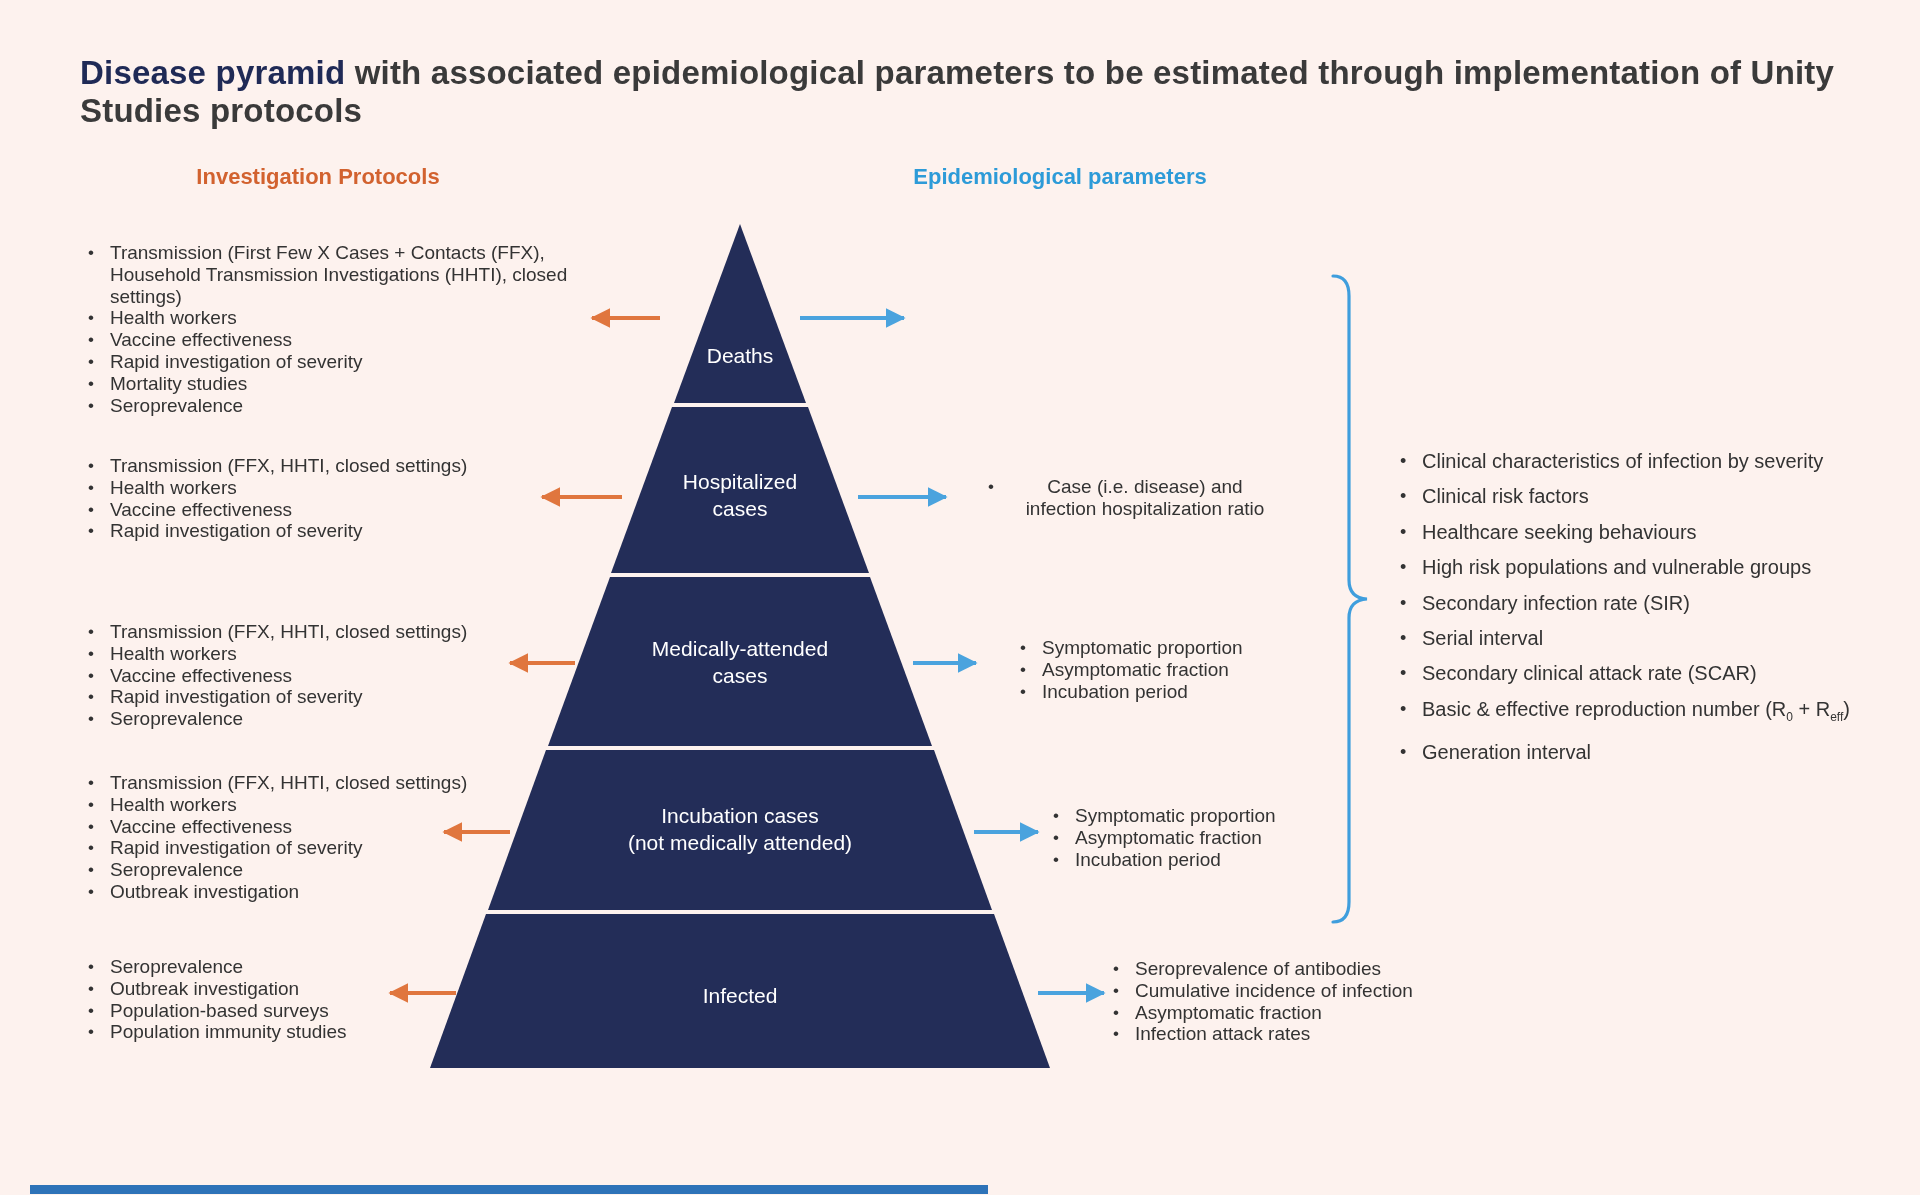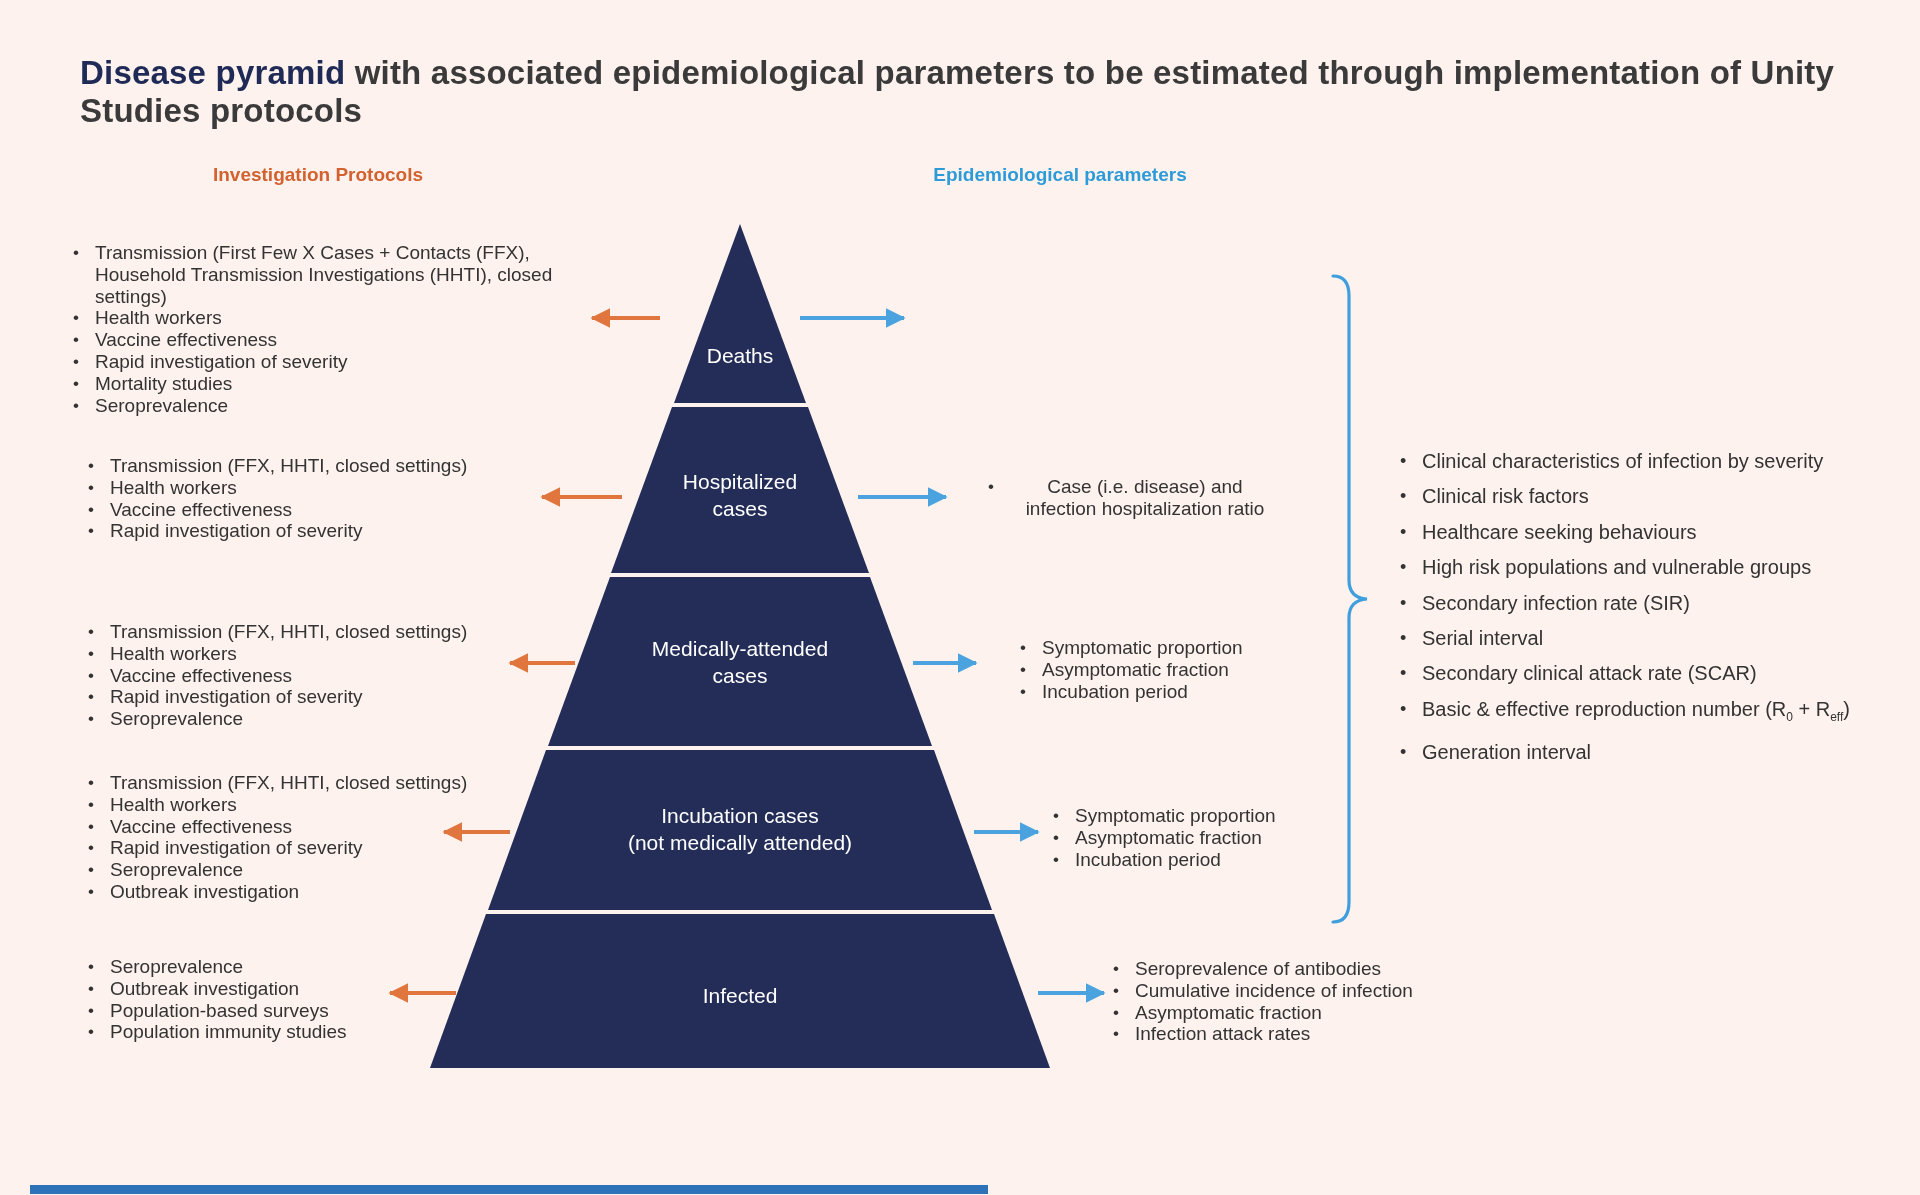--- a/index.html
+++ b/index.html
@@ -3,36 +3,36 @@
 <meta charset="utf-8">
 <style>
   html,body{margin:0;padding:0;}
   body{font-family:"Liberation Sans","DejaVu Sans",sans-serif;background:#fdf2ee;}
   .canvas{position:relative;width:1920px;height:1195px;background:#fdf2ee;overflow:hidden;}
   svg.art{position:absolute;left:0;top:0;width:1920px;height:1195px;}
 
   .title{position:absolute;left:80px;top:54px;width:1760px;font-size:33px;font-weight:bold;color:#3a3a3a;letter-spacing:.2px;}
   .title .t-hl{color:#1f2a56;}
 
-  .col-hdr{position:absolute;font-size:19px;font-weight:bold;text-align:center;}
+  .col-hdr{position:absolute;font-size:22px;font-weight:bold;text-align:center;}
   .col-hdr.inv{left:158px;top:164px;width:320px;color:#d2622f;}
   .col-hdr.epi{left:890px;top:164px;width:340px;color:#2d9bd8;}
 
   .lvl{position:absolute;color:#ffffff;font-weight:400;font-size:21px;line-height:27px;text-align:center;white-space:pre-line;}
   .lvl.deaths{left:615px;top:342px;width:250px;}
   .lvl.hosp{left:615px;top:468px;width:250px;}
   .lvl.med{left:590px;top:635px;width:300px;}
   .lvl.symp{left:570px;top:802px;width:340px;}
   .lvl.inf{left:615px;top:982px;width:250px;}
 
   ul.blist{list-style:none;margin:0;padding:0;position:absolute;font-size:19px;line-height:21.8px;color:#333333;}
   ul.blist li{position:relative;padding-left:30px;}
   ul.blist li::before{content:"\2022";position:absolute;left:8px;top:0;font-size:17px;color:#333333;}
 
-  ul.inv-1{left:65px;top:242px;width:490px;}
+  ul.inv-1{left:80px;top:242px;width:490px;}
   ul.inv-2{left:80px;top:455px;width:490px;}
   ul.inv-3{left:80px;top:621px;width:490px;}
   ul.inv-4{left:80px;top:772px;width:490px;}
   ul.inv-5{left:80px;top:956px;width:490px;}
 
   ul.epi-1{left:940px;top:303px;width:260px;}
   ul.epi-2{left:980px;top:476px;width:300px;text-align:center;}
   ul.epi-3{left:1012px;top:637px;width:320px;}
   ul.epi-4{left:1045px;top:805px;width:320px;}
   ul.epi-5{left:1105px;top:958px;width:340px;}

